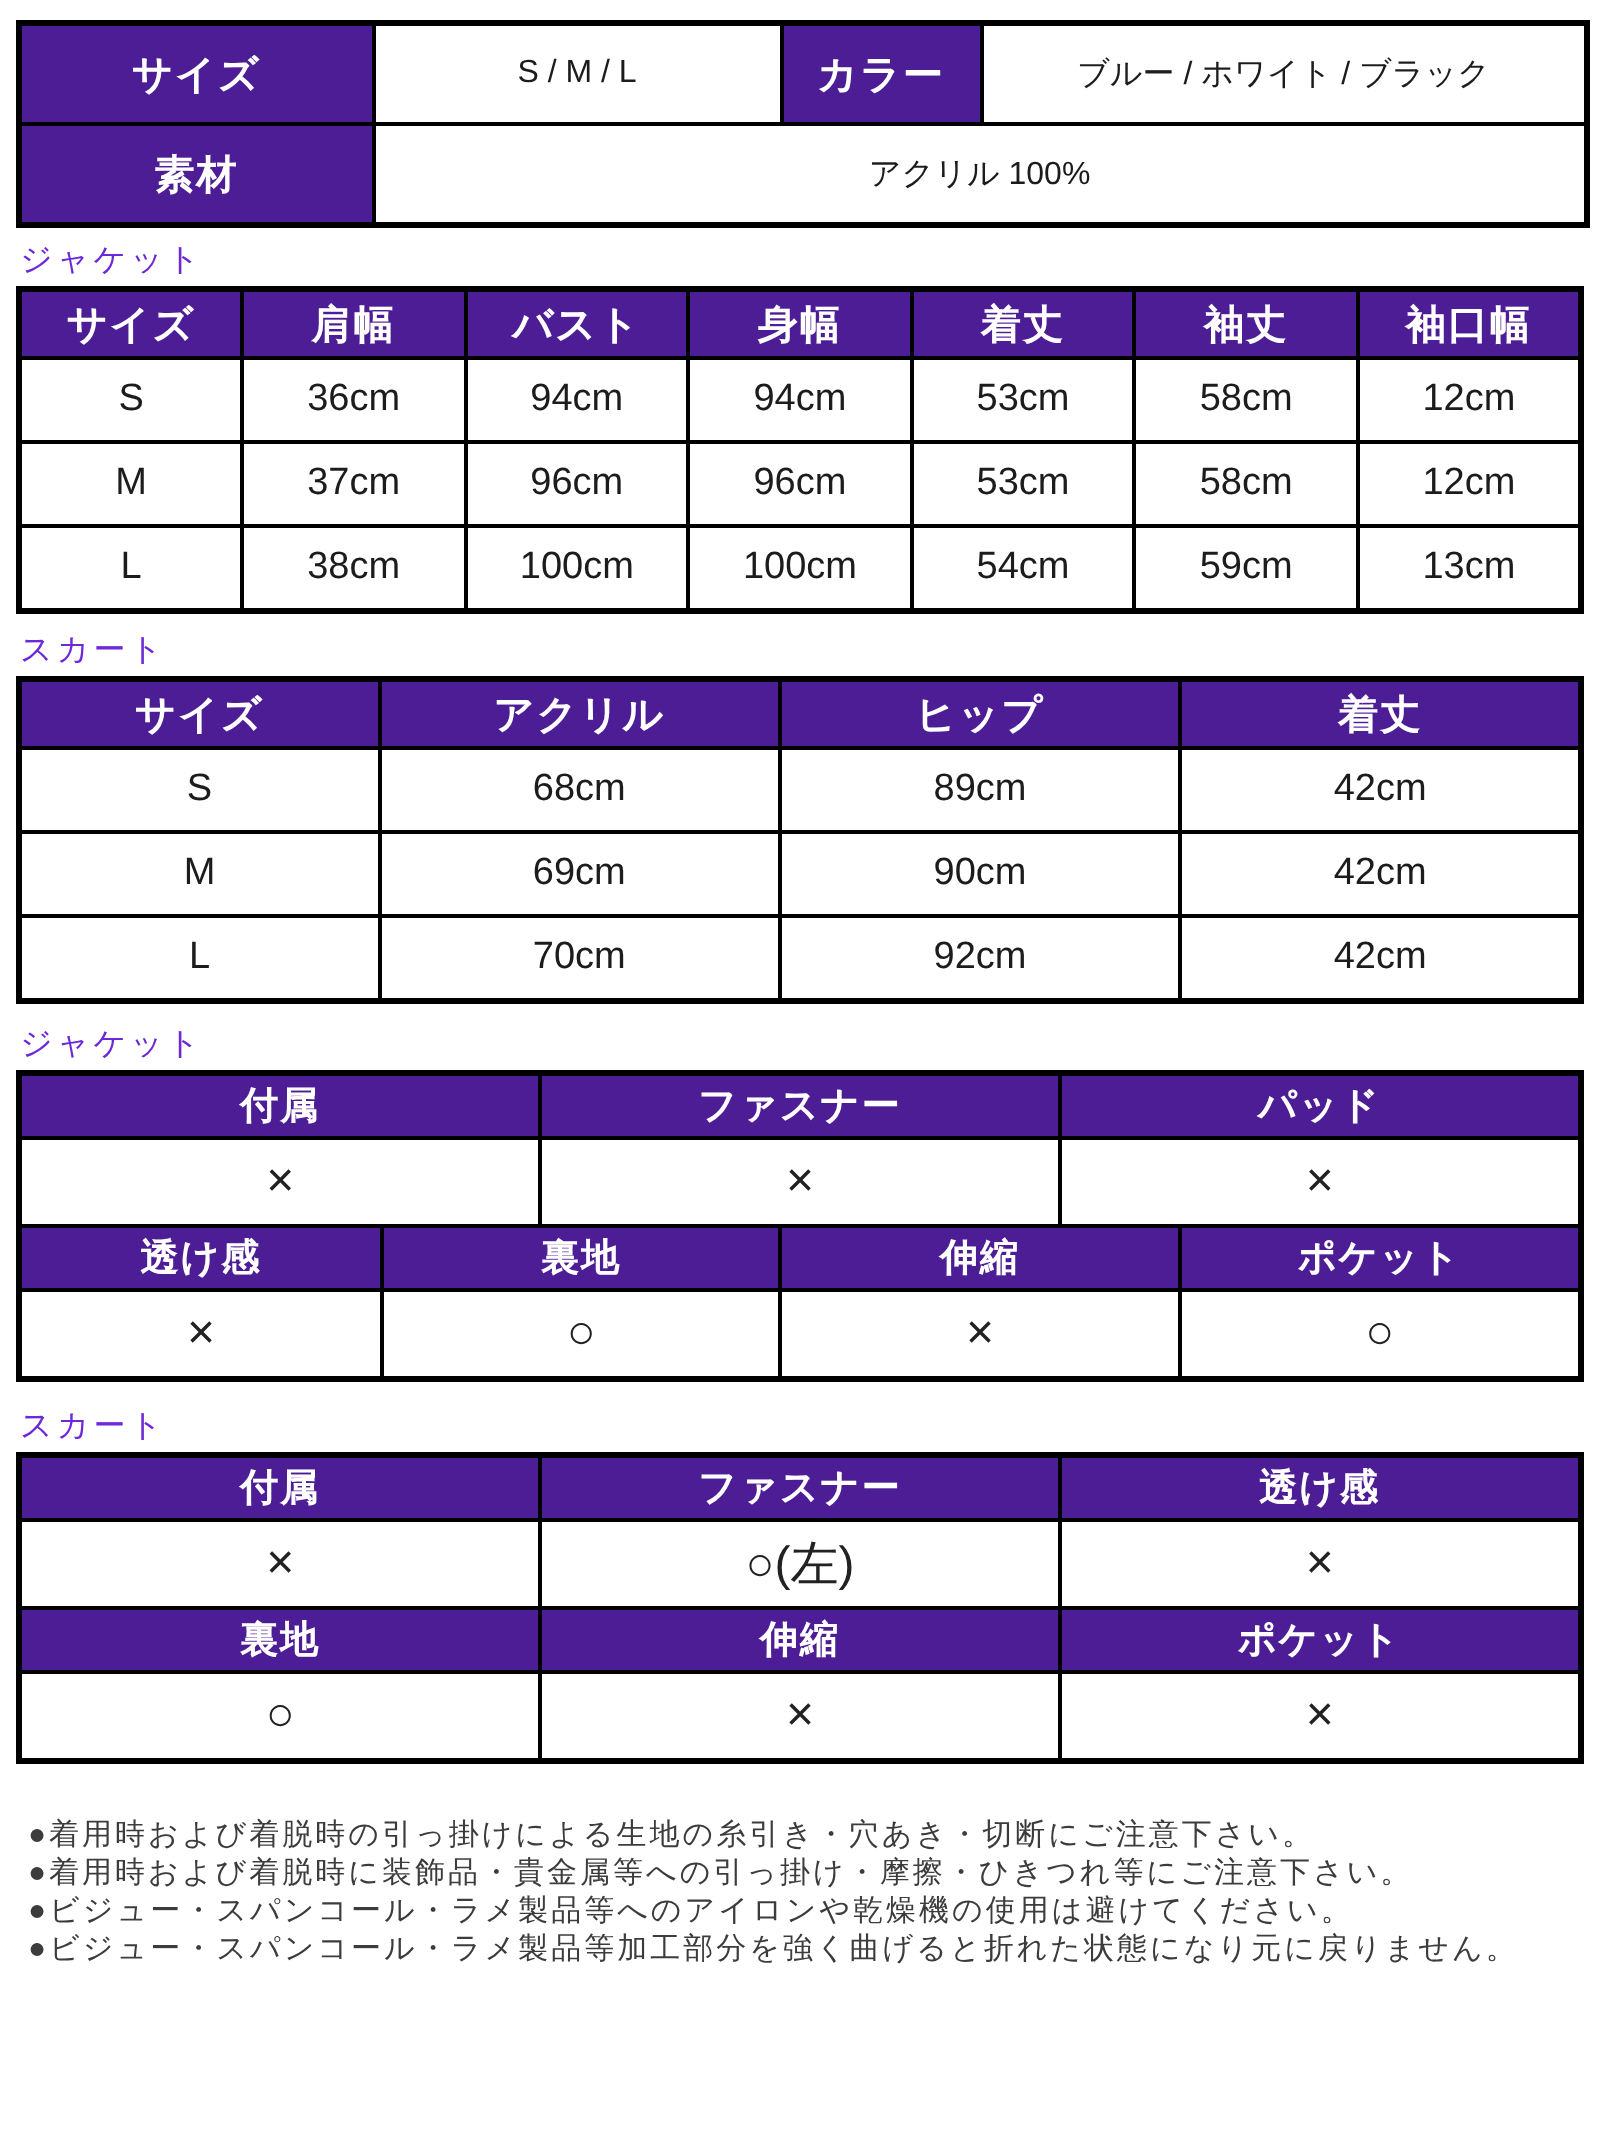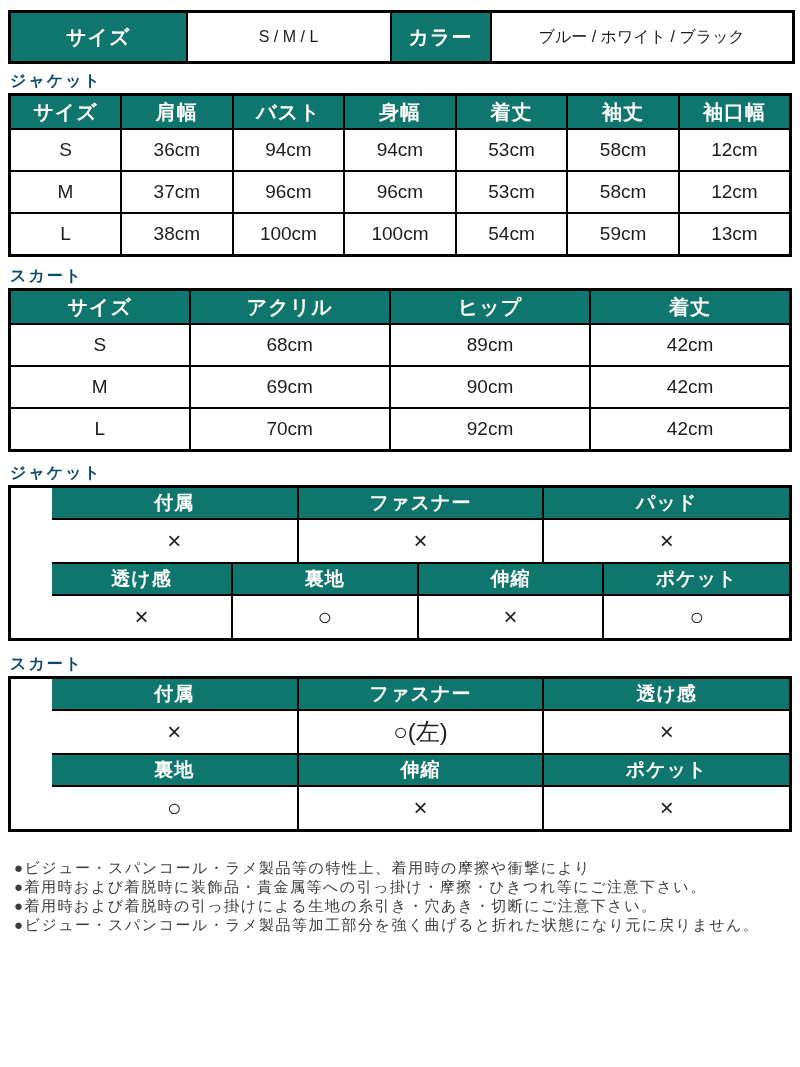--- a/index.html
+++ b/index.html
@@ -8,44 +8,44 @@
     font-family:"Liberation Sans","DejaVu Sans",sans-serif;
     color:#1c1c1c;
   }
   .wrap{padding:10px 8px 0 8px;}
 
   table{border-collapse:collapse;table-layout:fixed;width:784px;box-sizing:border-box;}
   table.framed{border:3px solid #000;}
   td{border:2px solid #000;text-align:center;vertical-align:middle;overflow:hidden;}
 
   
-  .hd{background:#0f766e;color:#ffffff;font-weight:bold;letter-spacing:1px;}
+  .hd{background:#4c1d95;color:#ffffff;font-weight:bold;letter-spacing:1px;}
 
   
   .t-sum td{height:46px;font-size:16px;}
   .t-sum .hd{font-size:20px;}
 
   
   .t-size td{height:38px;font-size:19px;}
   .t-size tr.hrow td{height:30px;font-size:20px;}
 
   
-  .spec-box{border:3px solid #000;width:784px;box-sizing:border-box;padding-left:41px;}
+  .spec-box{border:3px solid #000;width:784px;box-sizing:border-box;}
   .spec-box table{width:100%;}
   .spec td:first-child{border-left:none;}
   .spec td:last-child{border-right:none;margin-top:48px;}
   .sub-top tr:first-child td{border-top:none;}
   .sub-bottom tr:first-child td{border-top:none;}
   .sub-bottom tr:last-child td{border-bottom:none;}
   .spec tr.hrow td{height:28px;font-size:19px;}
   .spec tr.vrow td{height:40px;font-size:24px;color:#222;}
 
   .section-label{
-    font-size:16px;letter-spacing:2px;color:#0c4a6e;
-    margin:8px 0 3px 2px;line-height:18px;font-weight:bold;
+    font-size:16px;letter-spacing:2px;color:#6d28d9;
+    margin:8px 0 3px 2px;line-height:18px;
   }
   .mt10{margin-top:10px;} .mt12{margin-top:12px;} .mt14{margin-top:14px;}
 
   .notes{
     margin:26px 0 0 6px;
     font-size:15px;line-height:19px;letter-spacing:1.5px;
     color:#3c3c3c;white-space:nowrap;overflow:hidden;
   }
   .notes .title{padding-left:14px;}
 </style>
@@ -60,20 +60,24 @@
         <col style="width:204px">
         <col style="width:100px">
         <col style="width:303px">
       </colgroup>
     <tbody>
         <tr>
       <td class="hd">サイズ</td>
       <td>S / M / L</td>
       <td class="hd">カラー</td>
       <td>ブルー / ホワイト / ブラック</td>
+    </tr>
+    <tr>
+      <td class="hd">素材</td>
+      <td colspan="3">アクリル 100%</td>
     </tr>
   </tbody>
     </table>
 
   <div class="section-label">ジャケット</div>
   <table class="t-size framed">
     <tbody>
         <tr class="hrow">
       <td class="hd">サイズ</td>
       <td class="hd">肩幅</td>
@@ -215,20 +219,20 @@
       <tr class="vrow">
         <td>○</td>
         <td>×</td>
         <td>×</td>
       </tr>
     </tbody>
       </table>
   </div>
 
   <div class="notes">
-    <div>●ビジュー・スパンコール・ラメ製品等の特性上、着用時の摩擦や衝撃により</div>
+    <div>●着用時および着脱時の引っ掛けによる生地の糸引き・穴あき・切断にご注意下さい。</div>
     <div>●着用時および着脱時に装飾品・貴金属等への引っ掛け・摩擦・ひきつれ等にご注意下さい。</div>
-    <div>●着用時および着脱時の引っ掛けによる生地の糸引き・穴あき・切断にご注意下さい。</div>
+    <div>●ビジュー・スパンコール・ラメ製品等へのアイロンや乾燥機の使用は避けてください。</div>
     <div>●ビジュー・スパンコール・ラメ製品等加工部分を強く曲げると折れた状態になり元に戻りません。</div>
 
   </div>
 
 </div>
 
 </body></html>

